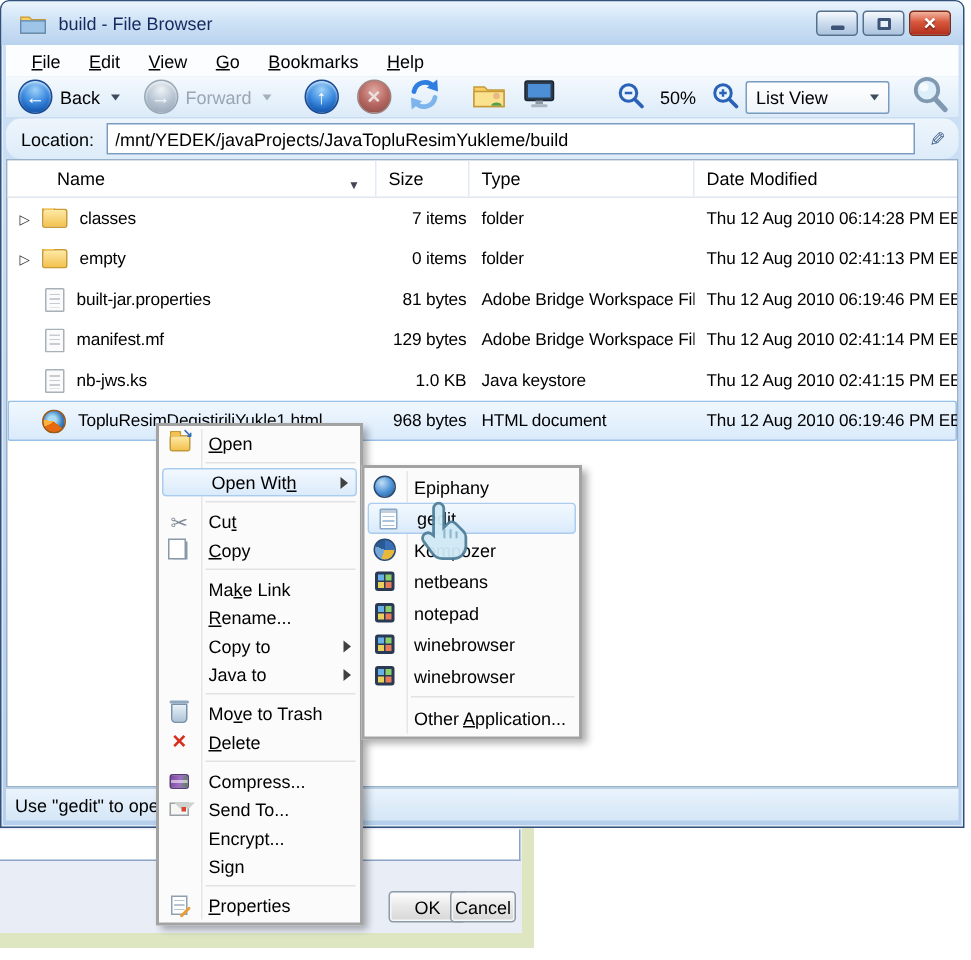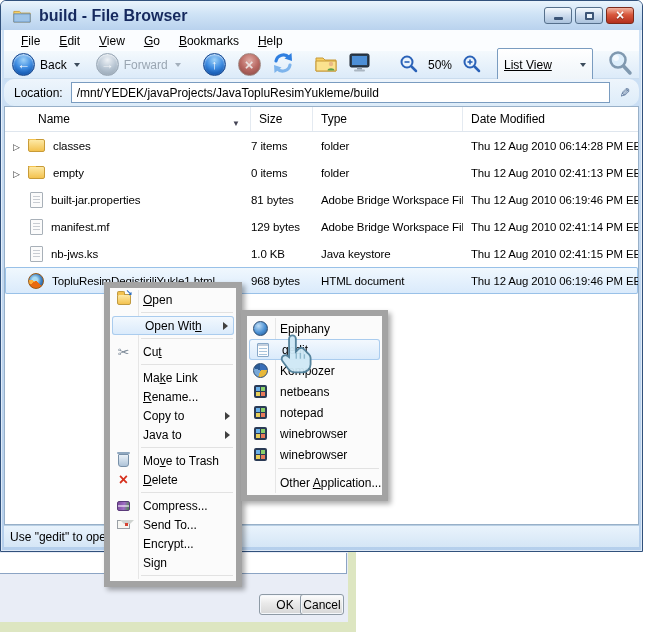--- a/index.html
+++ b/index.html
@@ -22,21 +22,21 @@
   #cancel-btn { left:300px; width:44px; }
 
   
   #main-window { position:absolute; left:0; top:0; width:643px; height:552px; z-index:2;
                  border:1px solid #31517c; border-radius:6px 6px 0 0;
                  background:linear-gradient(#cfe2f6,#b5cfec); box-shadow:inset 0 0 0 1px rgba(255,255,255,.55); }
 
   .titlebar { position:absolute; left:0; right:0; top:0; height:29px; display:flex; align-items:center;
               padding:0 8px 0 12px; border-radius:5px 5px 0 0;
               background:linear-gradient(#eaf4fc,#cfe3f6 45%,#b9d2ee); }
-  .win-title { font-size:16px; font-weight:bold; color:#16295e; margin-left:8px; flex:1;
+  .win-title { font-size:12px; font-weight:normal; color:#16295e; margin-left:8px; flex:1;
                white-space:nowrap; overflow:hidden; }
   .win-controls { display:flex; gap:3px; }
   .wc { width:28px; height:17px; border:1px solid #56708c; border-radius:3px;
         display:flex; align-items:center; justify-content:center;
         background:linear-gradient(#f5f9fd,#cddcee 50%,#abc3dd); }
   .wc.close { background:linear-gradient(#f2b4a0,#d8573c 45%,#b32f1d); border-color:#7c2a1a; }
   .glyph-min { width:9px; height:3px; background:#3c5577; border-radius:1px; margin-top:6px; }
   .glyph-max { width:9px; height:8px; border:2px solid #3c5577; border-radius:1px; background:#e8f1fa; }
   .glyph-close::before { content:"\00d7"; color:#fff; font-weight:bold; font-size:14px; line-height:1;
                          text-shadow:0 1px 1px rgba(0,0,0,.4); }
@@ -64,22 +64,22 @@
   .arr-up::before    { content:"\2191"; }
   .x-glyph::before   { content:"\00d7"; font-size:15px; }
   .tb-label { margin-left:5px; }
   .tb-label.dis { color:#9aa6b2; }
   .dd { width:0; height:0; border-left:3px solid transparent; border-right:3px solid transparent;
         border-top:4px solid #3c4c5c; margin-left:7px; }
   .dd.dis { border-top-color:#a4b0bc; } .ml10{margin-left:10px} .ml12{margin-left:12px} .ml14{margin-left:14px}
   .ml16{margin-left:16px} .ml20{margin-left:20px} .ml22{margin-left:22px}
   .tb-spacer { flex:1; }
   .pct-label { margin:0 10px; }
-  .view-select { width:96px; height:22px; margin-left:16px; padding:16px 6px; display:flex; align-items:center;
-                 background:linear-gradient(#ffffff,#eef4f9); border:1px solid #7a9cc0; border-radius:2px;text-decoration:underline; }
+  .view-select { width:96px; height:22px; margin-left:4px; padding:4px 6px; display:flex; align-items:center;
+                 background:linear-gradient(#ffffff,#eef4f9); border:1px solid #7a9cc0; border-radius:2px; }
   .view-select .dd { margin-left:auto; }
 
   .locbar { position:absolute; left:3px; right:3px; top:78px; height:27px;
             background:linear-gradient(#eef5fc,#ddecf9); display:flex; align-items:center; padding:0 6px 0 10px;border-radius:10px; }
   .loc-label { margin-right:8px; }
   .loc-input { flex:1; height:21px; border:1px solid #7a9cc0; background:#fff; padding:0 5px;
                font-family:"Liberation Sans",sans-serif; font-size:12px; color:#000; }
   .loc-icon { width:18px; height:20px; margin-left:5px; display:flex; align-items:center; justify-content:center; }
   .loc-icon::before { content:"\270e"; color:#48648c; font-size:13px; transform:rotate(90deg); display:block; }
 
@@ -93,21 +93,21 @@
   .ch.name { width:246px; padding-left:33px; position:relative; }
   .ch.size { width:62px;  padding-left:8px; }
   .ch.type { width:150px; padding-left:8px; }
   .ch.date { flex:1; padding-left:8px; border-right:none; }
   .sort-arrow { position:absolute; right:10px; top:8px; }
   .sort-arrow::before { content:"\25bc"; font-size:8px; color:#445; }
 
   .row { display:flex; height:27px; align-items:center; font-size:11.5px; letter-spacing:-.1px; }
   .cell { white-space:nowrap; overflow:hidden; }
   .cell.name { width:246px; display:flex; align-items:center; padding-left:4px; }
-  .cell.size { width:62px; padding-right:2px; }
+  .cell.size { width:62px; text-align:right; padding-right:2px; }
   .cell.type { width:150px; padding-left:8px; }
   .cell.date { flex:1; padding-left:8px; font-size:11.4px; }
   .expander { width:15px; flex:none; text-align:center; }
   .expander.open::before { content:"\25b7"; font-size:9px; color:#333; }
   .fname { margin-left:8px; }
   .row.selected { background:linear-gradient(#f1f8fe,#d9eafb); box-shadow:inset 0 0 0 1px #99c1e8; border-radius:2px; }
 
   
   .ic { display:inline-block; flex:none; }
   .ic-folder { width:17px; height:13px; margin-left:4px; position:relative; border-radius:2px;
@@ -122,21 +122,21 @@
      background:
        conic-gradient(from 130deg, #e86a10 0 110deg, #ffb03a 110deg 150deg, rgba(0,0,0,0) 150deg),
        radial-gradient(circle at 42% 42%, #aadcf4 0 22%, #4384c4 55%, #1c4c82 90%);
      border:1px solid #9a5a18; }
 
   .statusbar { position:absolute; left:3px; right:3px; bottom:4px; height:22px;
                background:linear-gradient(#e9f3fc,#d5e6f6); border-top:1px solid #b8cfe4;
                display:flex; align-items:center; padding-left:6px; }
 
   
-  .menu { position:absolute; background:#fbfbfb; border:6px solid #a3a3a3; padding:2px 0;
+  .menu { position:absolute; background:#fbfbfb; border:2px solid #a3a3a3; padding:2px 0;
           box-shadow:3px 3px 5px rgba(0,0,0,.33); z-index:6; }
   #context-menu { left:104px; top:282px; width:138px; }
   #context-menu::before { content:""; position:absolute; left:28px; top:2px; bottom:2px; width:1px; background:#e6e6e6; }
   #open-with-submenu { left:241px; top:310px; width:147px; }
   #open-with-submenu::before { content:""; position:absolute; left:28px; top:2px; bottom:2px; width:1px; background:#e6e6e6; }
   .cm-item { height:19px; display:flex; align-items:center; position:relative; padding-right:8px; }
   #open-with-submenu .cm-item { height:21px; }
   .cm-icon { width:27px; flex:none; display:flex; align-items:center; justify-content:center; }
   .cm-label { margin-left:6px; white-space:nowrap; }
   .cm-sep { height:1px; background:#e2e2e2; margin:3px 3px 3px 31px; }
@@ -391,20 +391,26 @@
     <span class="cm-label"><span>Open Wit</span><span class="mn">h</span><span></span></span>
     <span class="cm-arrow"></span>
   </div>
   <div class="cm-sep"></div>
   <div class="cm-item">
     <span class="cm-icon">
         <span class="ic-cut"></span>
       </span>
     <span class="cm-label"><span>Cu</span><span class="mn">t</span><span></span></span>
   </div>
+  <div class="cm-item">
+    <span class="cm-icon">
+        <span class="ic ic-copy"></span>
+      </span>
+    <span class="cm-label"><span></span><span class="mn">C</span><span>opy</span></span>
+  </div>
   <div class="cm-sep"></div>
   <div class="cm-item">
     <span class="cm-icon"></span>
     <span class="cm-label"><span>Ma</span><span class="mn">k</span><span>e Link</span></span>
   </div>
   <div class="cm-item">
     <span class="cm-icon"></span>
     <span class="cm-label"><span></span><span class="mn">R</span><span>ename...</span></span>
   </div>
   <div class="cm-item">
@@ -445,20 +451,26 @@
   </div>
   <div class="cm-item">
     <span class="cm-icon"></span>
     <span class="cm-label"><span>Encrypt...</span><span class="mn"></span><span></span></span>
   </div>
   <div class="cm-item">
     <span class="cm-icon"></span>
     <span class="cm-label"><span>Sign</span><span class="mn"></span><span></span></span>
   </div>
   <div class="cm-sep"></div>
+  <div class="cm-item">
+    <span class="cm-icon">
+        <span class="ic ic-props"></span>
+      </span>
+    <span class="cm-label"><span></span><span class="mn">P</span><span>roperties</span></span>
+  </div>
 </div>
 
 <div id="open-with-submenu" class="menu">
   <div class="cm-item">
     <span class="cm-icon">
         <span class="ic ic-epiphany"></span>
       </span>
     <span class="cm-label"><span>Epiphany</span><span class="mn"></span><span></span></span>
   </div>
   <div class="cm-item hl">

